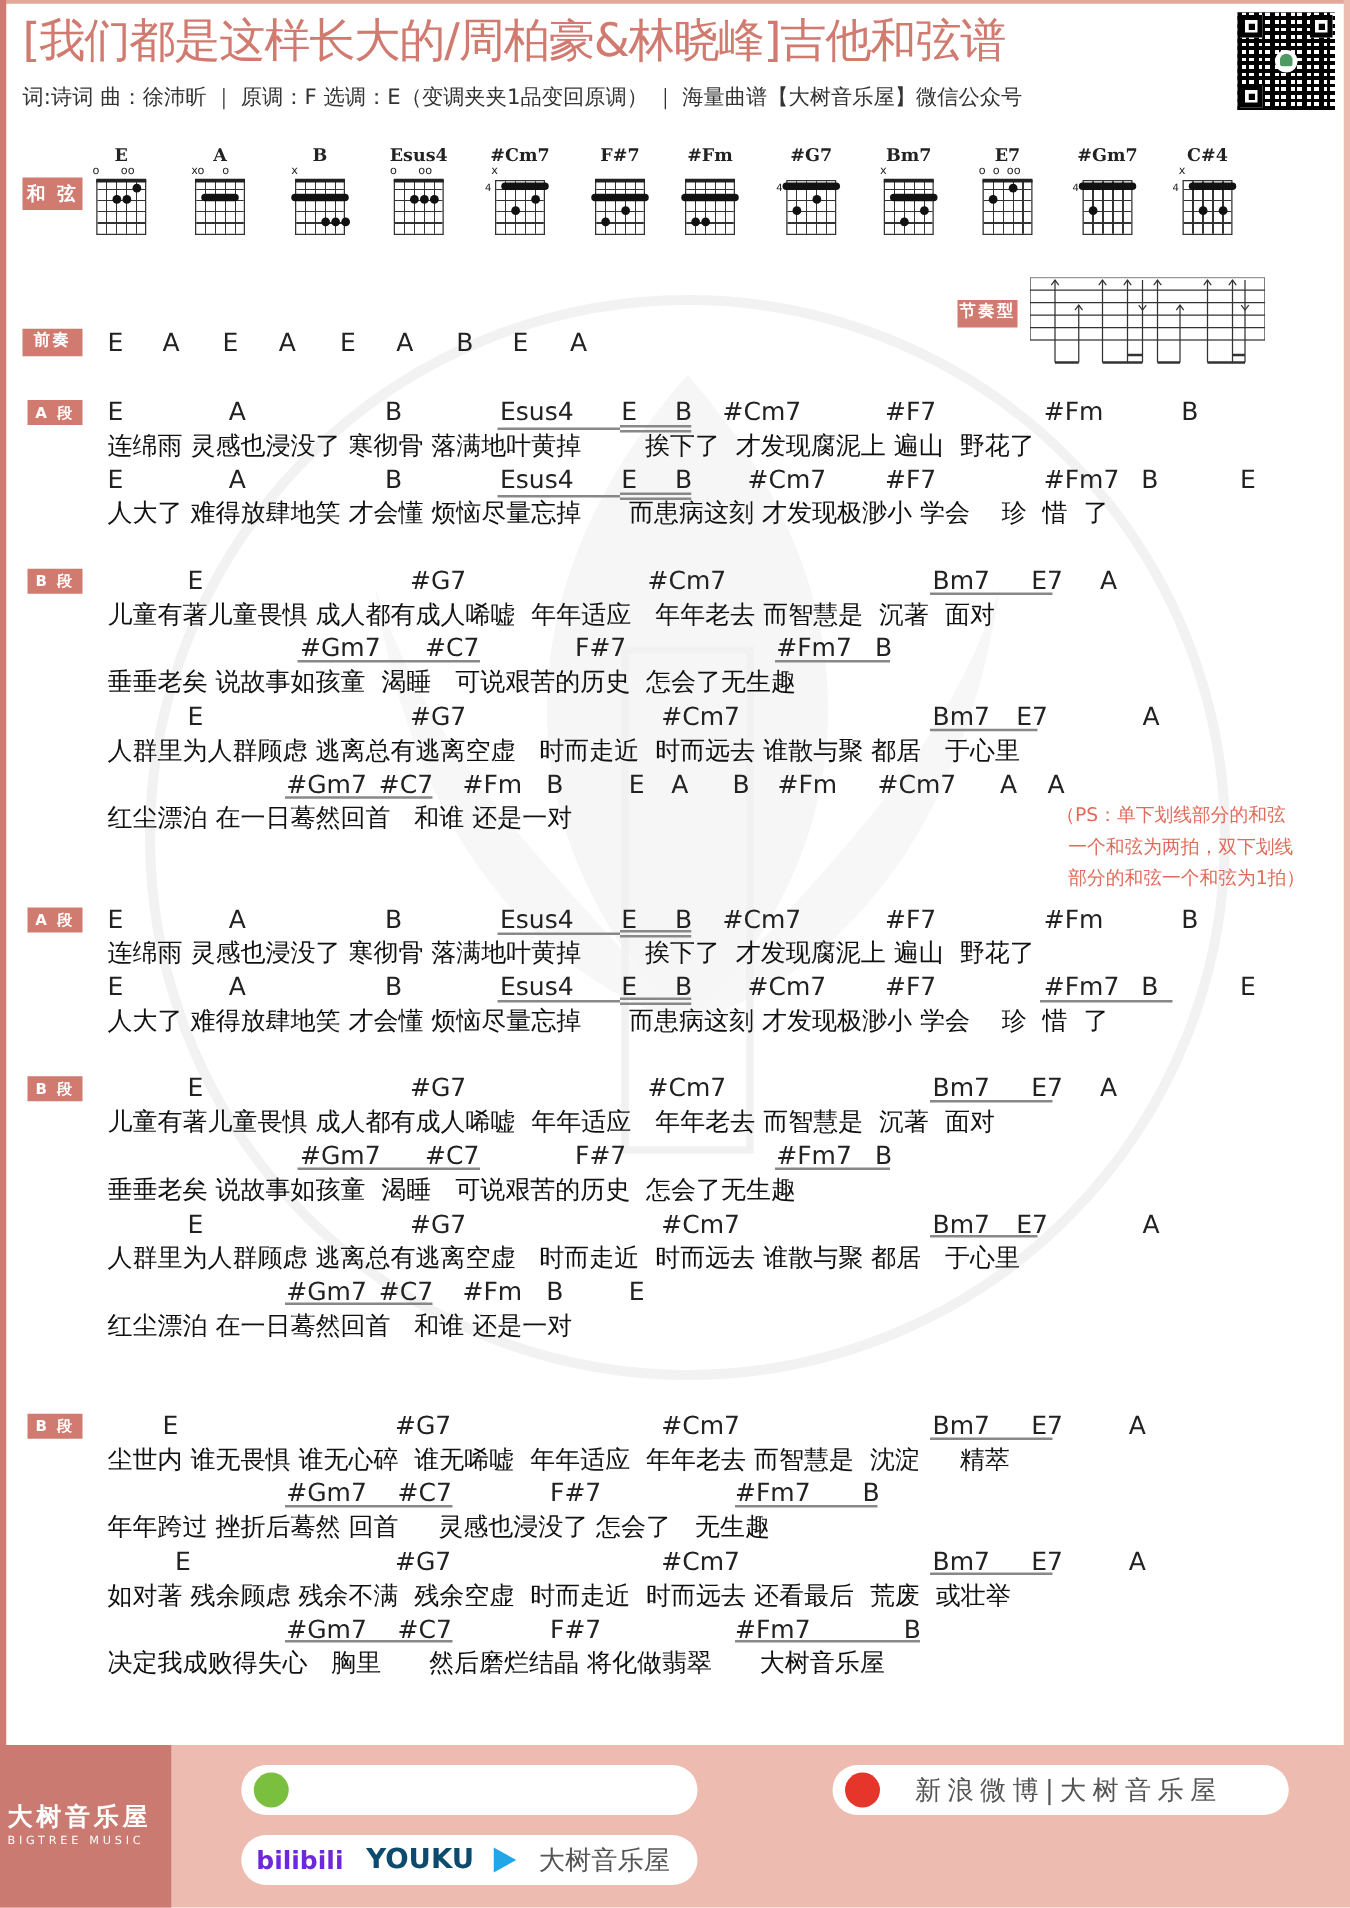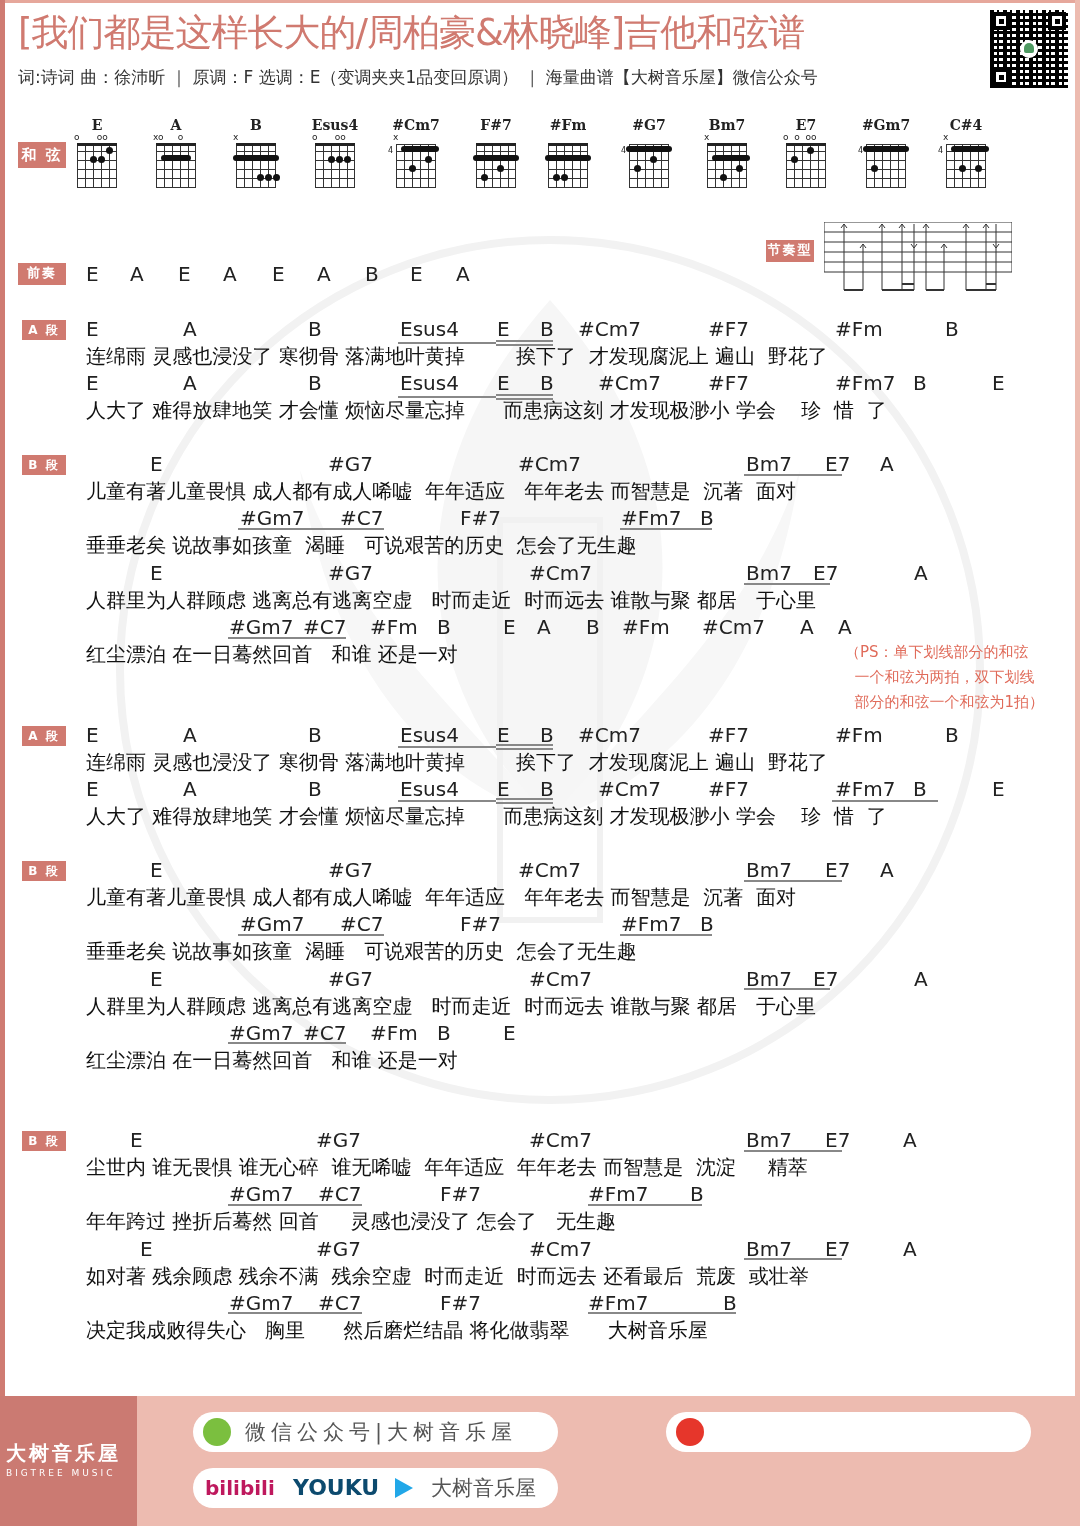--- a/index.html
+++ b/index.html
@@ -404,24 +404,24 @@
   一个和弦为两拍，双下划线
   部分的和弦一个和弦为1拍）</div>
 
 <div class="footer">
   <div class="footer-left">
     <div class="cn">大树音乐屋</div>
     <div class="en">BIGTREE MUSIC</div>
   </div>
   <div class="pill" style="left:193px;top:16px;width:365px;">
     <span class="ic" style="background:#7bbf3f;"></span>
-    <span class="txt">微信公众号|大树音乐屋</span>
   </div>
   <div class="pill" style="left:193px;top:72px;width:365px;">
-    <span style="position:absolute;left:12px;top:0;color:#be185d;font-weight:bold;font-size:20px;">bilibili</span>
+    <span style="position:absolute;left:12px;top:0;color:#6d28d9;font-weight:bold;font-size:20px;">bilibili</span>
     <span style="position:absolute;left:100px;top:0;color:#0c4a6e;font-weight:bold;font-size:22px;">YOUKU</span>
     <span style="position:absolute;left:202px;top:10px;width:0;height:0;border-left:18px solid #21a7e8;border-top:10px solid transparent;border-bottom:10px solid transparent;"></span>
     <span style="position:absolute;left:238px;top:0;">大树音乐屋</span>
   </div>
   <div class="pill" style="left:666px;top:16px;width:365px;">
     <span class="ic" style="background:#e6362b;"></span>
+    <span class="txt" style="left:66px;">新浪微博|大树音乐屋</span>
   </div>
 </div>
 
 </body></html>

